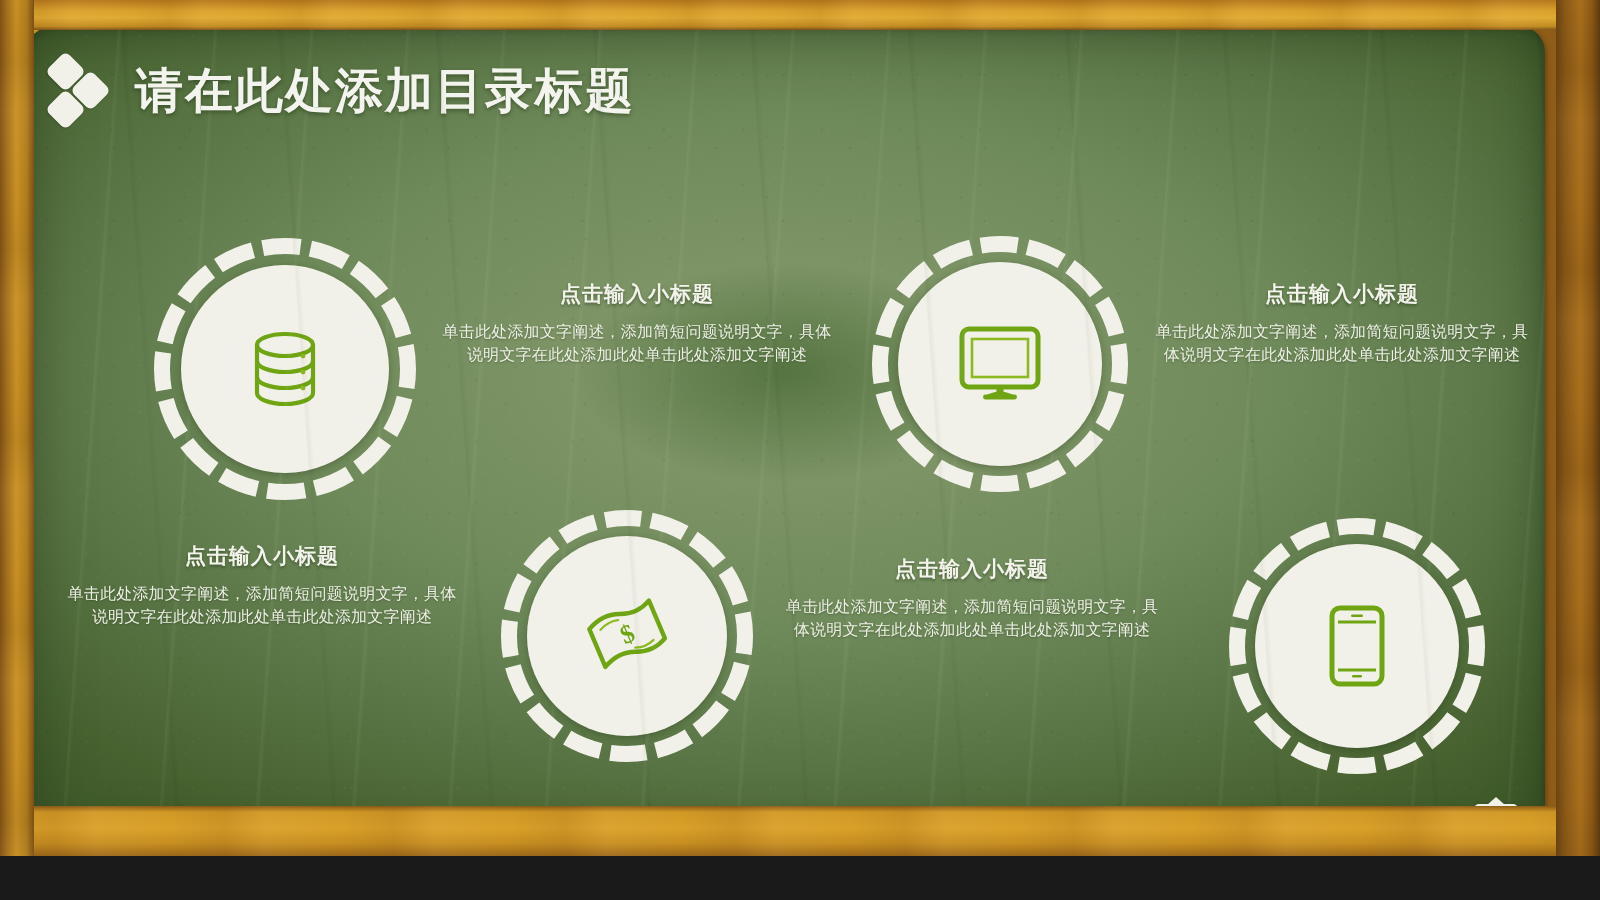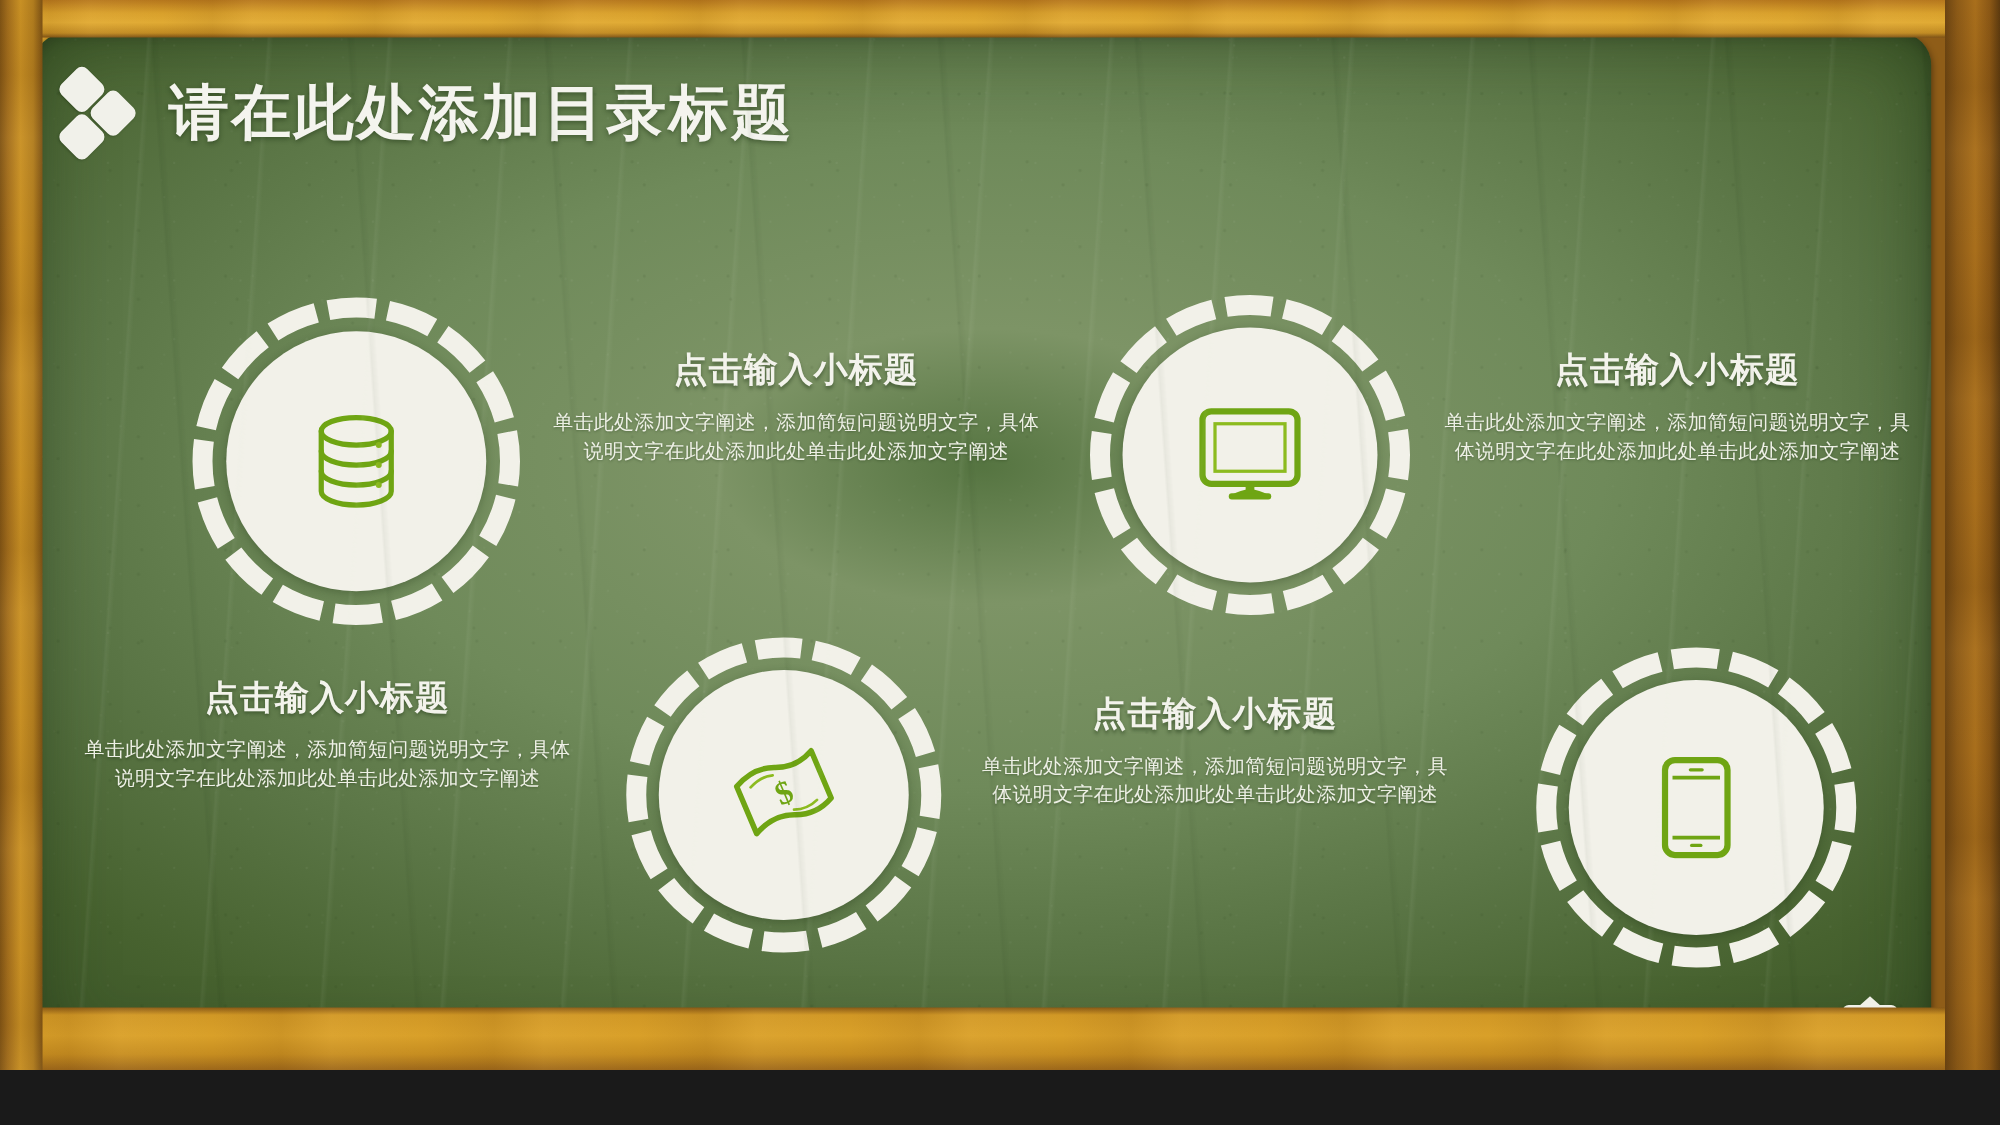--- a/index.html
+++ b/index.html
@@ -209,21 +209,21 @@
     box-shadow: 0 2px 7px rgba(25,45,15,0.30);
     display: flex;
     align-items: center;
     justify-content: center;
   }
   .circle .disc svg { display: block; }
 
   
   .tblock { position: absolute; }
   .tblock .sub {
-    font-size: 27px;
+    font-size: 21px;
     font-weight: bold;
     color: #f3f3ec;
     line-height: 1.1;
     letter-spacing: 1px;
     text-shadow: 0 2px 3px rgba(20,40,12,0.42);
     white-space: nowrap;
     margin-bottom: 16px;
   }
   .tblock .body {
     font-size: 16px;

